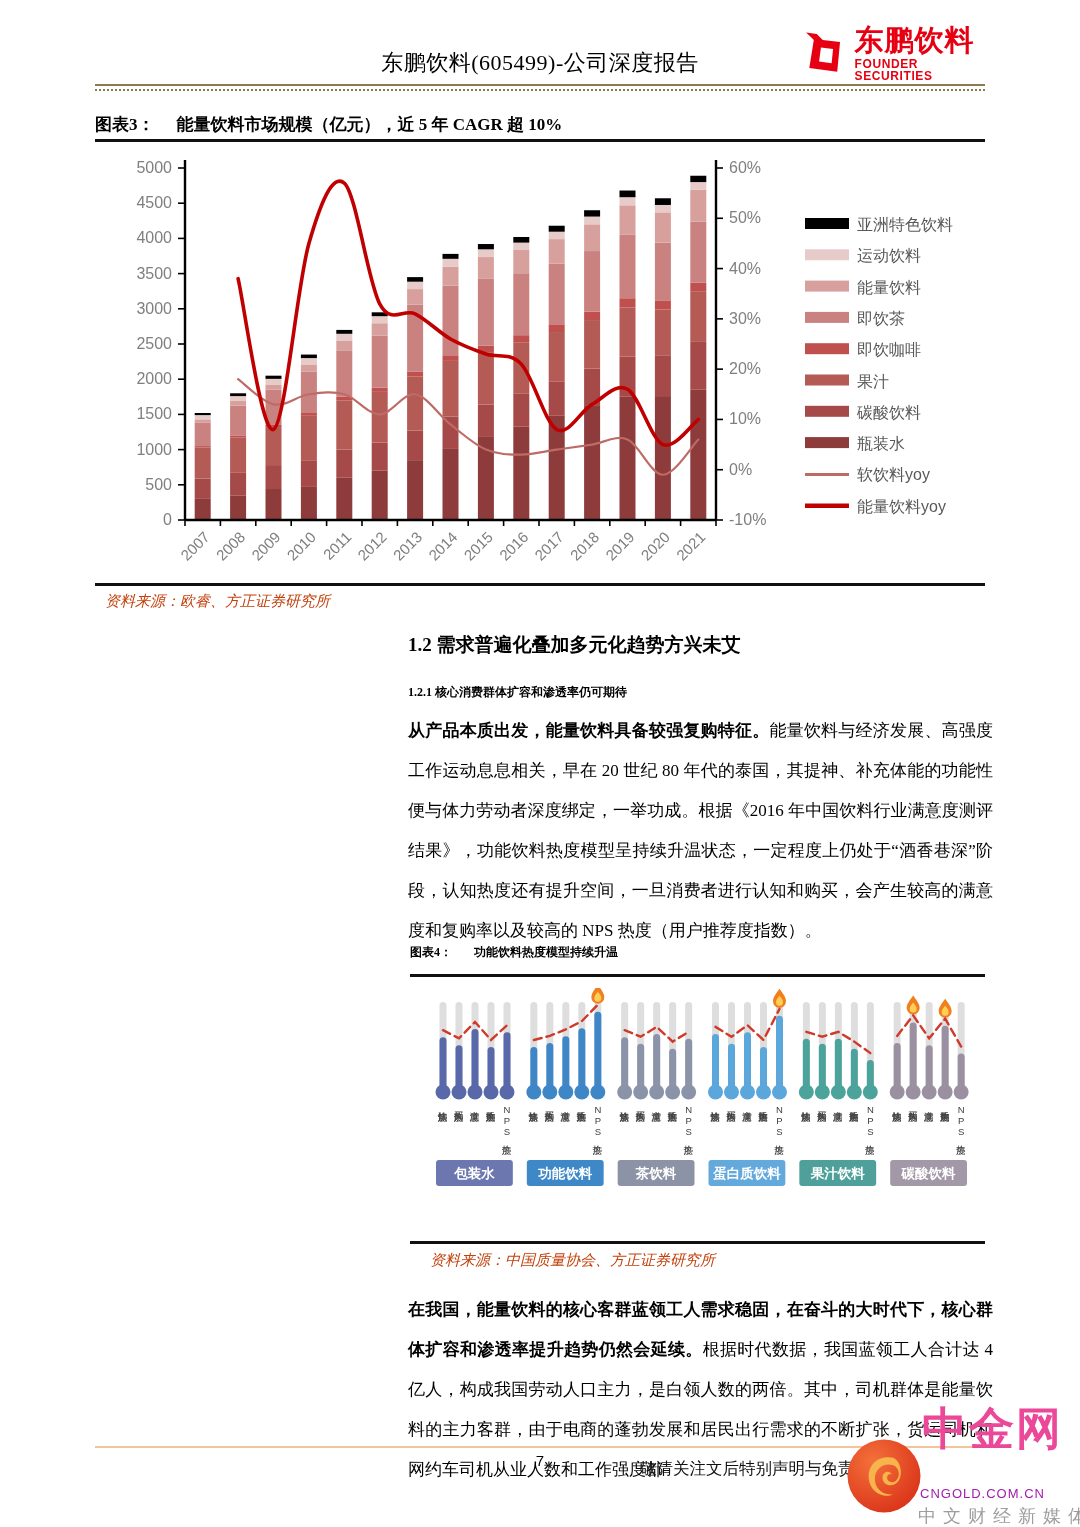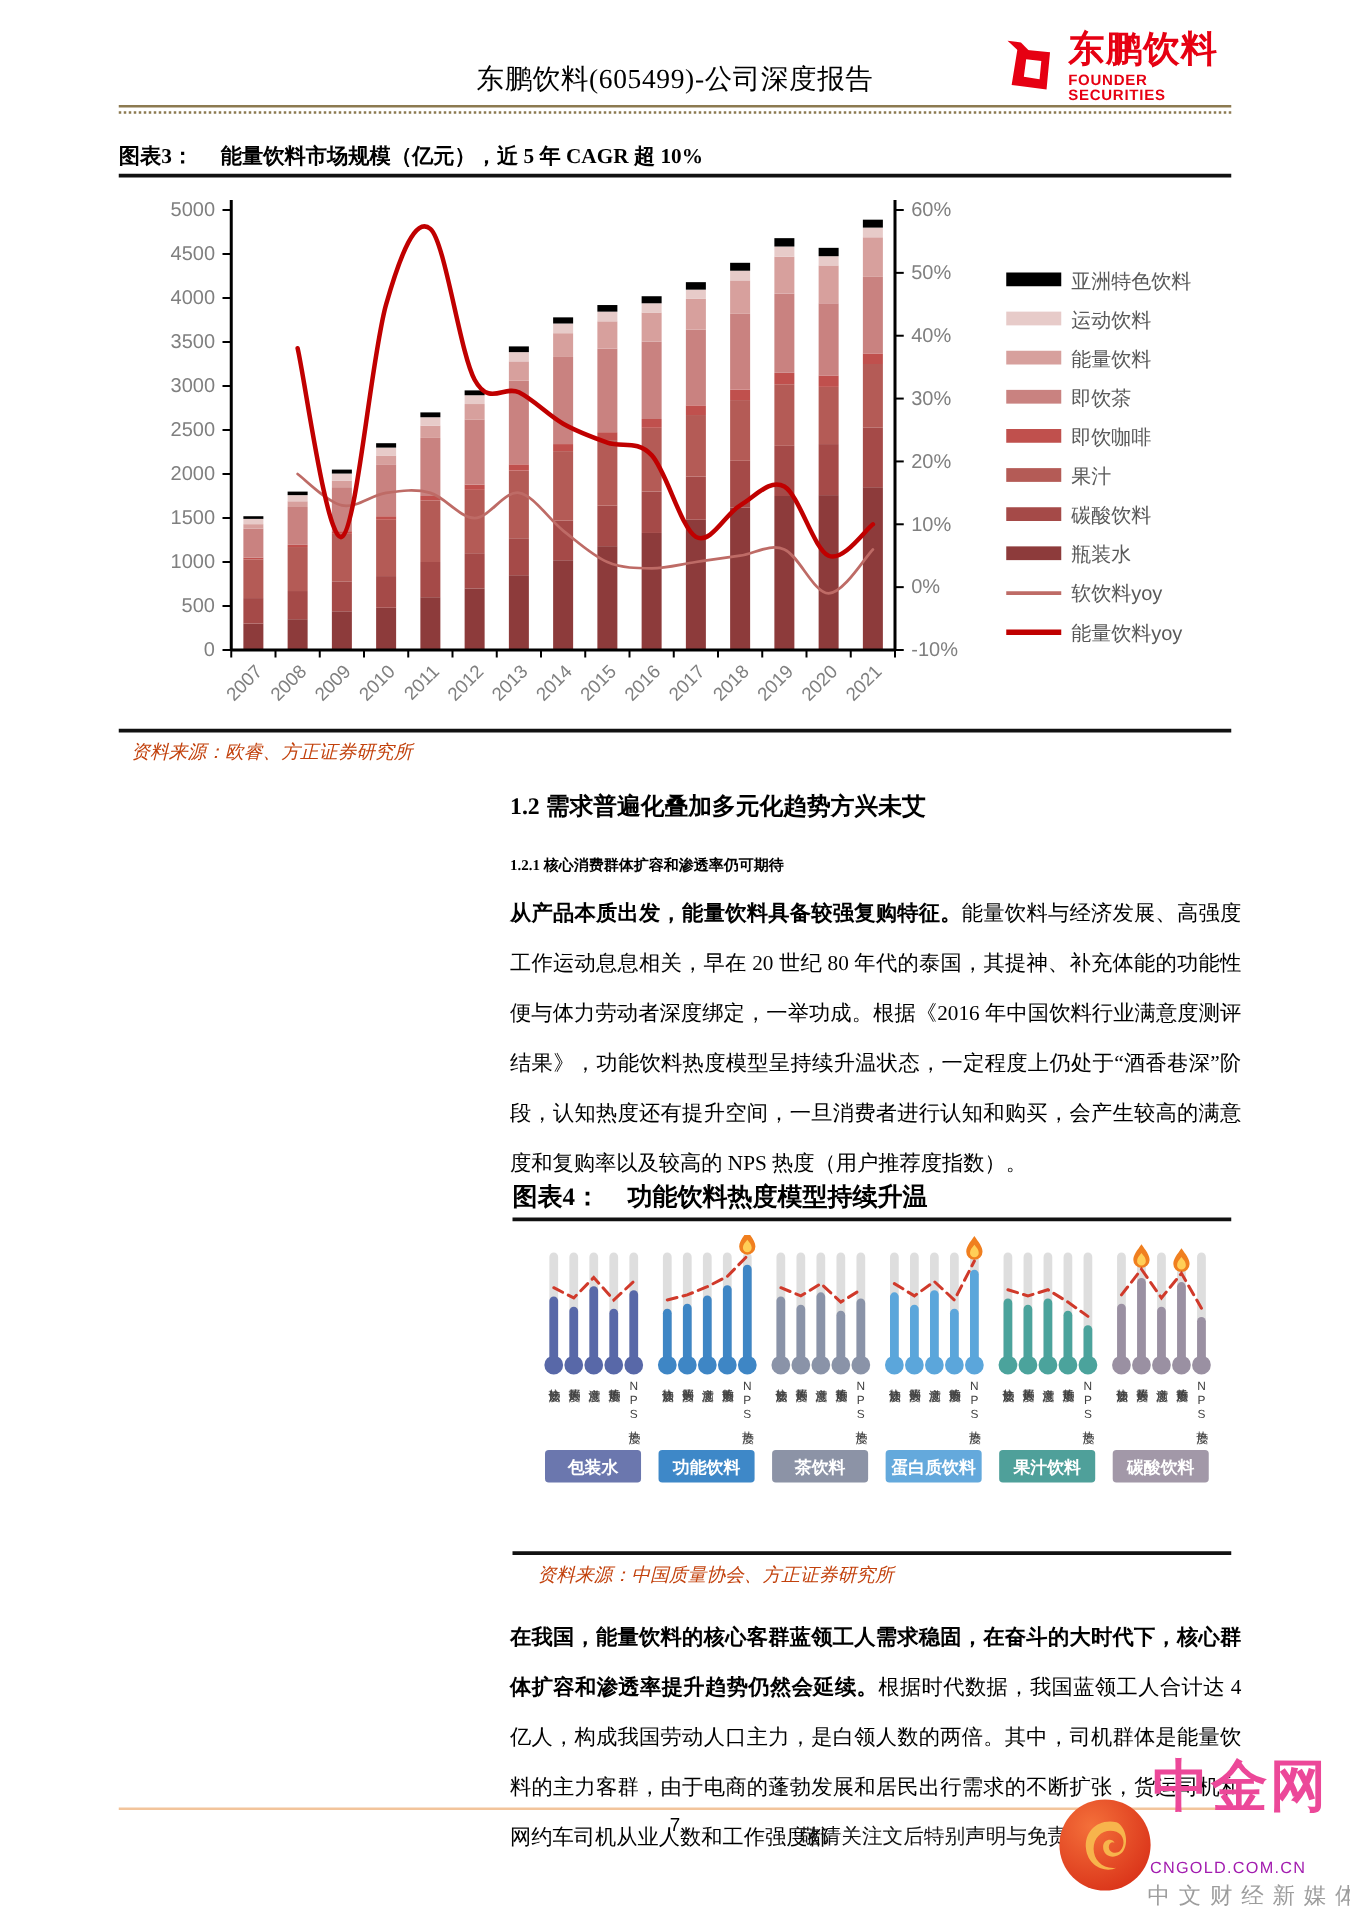--- a/index.html
+++ b/index.html
@@ -29,21 +29,21 @@
   .fig3-rule-bottom{top:583px;left:95px;width:890px;}
   .fig3-source{top:592px;left:105px;}
 
   .h2{top:632px;left:408px;font-size:19px;font-weight:bold;}
   .h3{top:684px;left:408px;font-size:12px;font-weight:bold;}
 
   .body-para{width:585px;font-size:17px;line-height:40px;text-align:justify;}
   .para1{top:711px;left:408px;}
   .para2{top:1290px;left:408px;}
 
-  .fig4-title{top:944px;left:410px;width:575px;font-size:20px;}
+  .fig4-title{top:944px;left:410px;width:575px;font-size:12px;}
   .fig4-rule-top{top:974px;left:410px;width:575px;}
   .fig4-canvas{top:988px;left:430px;}
   .fig4-rule-bottom{top:1241px;left:410px;width:575px;}
   .fig4-source{top:1251px;left:430px;}
 
   
   .footer-rule{top:1446px;left:95px;width:890px;height:0;border-top:2px solid #F2C49B;}
   .page-num{top:1452px;left:95px;width:890px;text-align:center;font-size:15px;font-family:"Liberation Sans",sans-serif;}
   .disclaimer{top:1458px;left:640px;width:345px;text-align:left;font-size:16.5px;
               font-family:"Liberation Sans",sans-serif;color:#111;}

